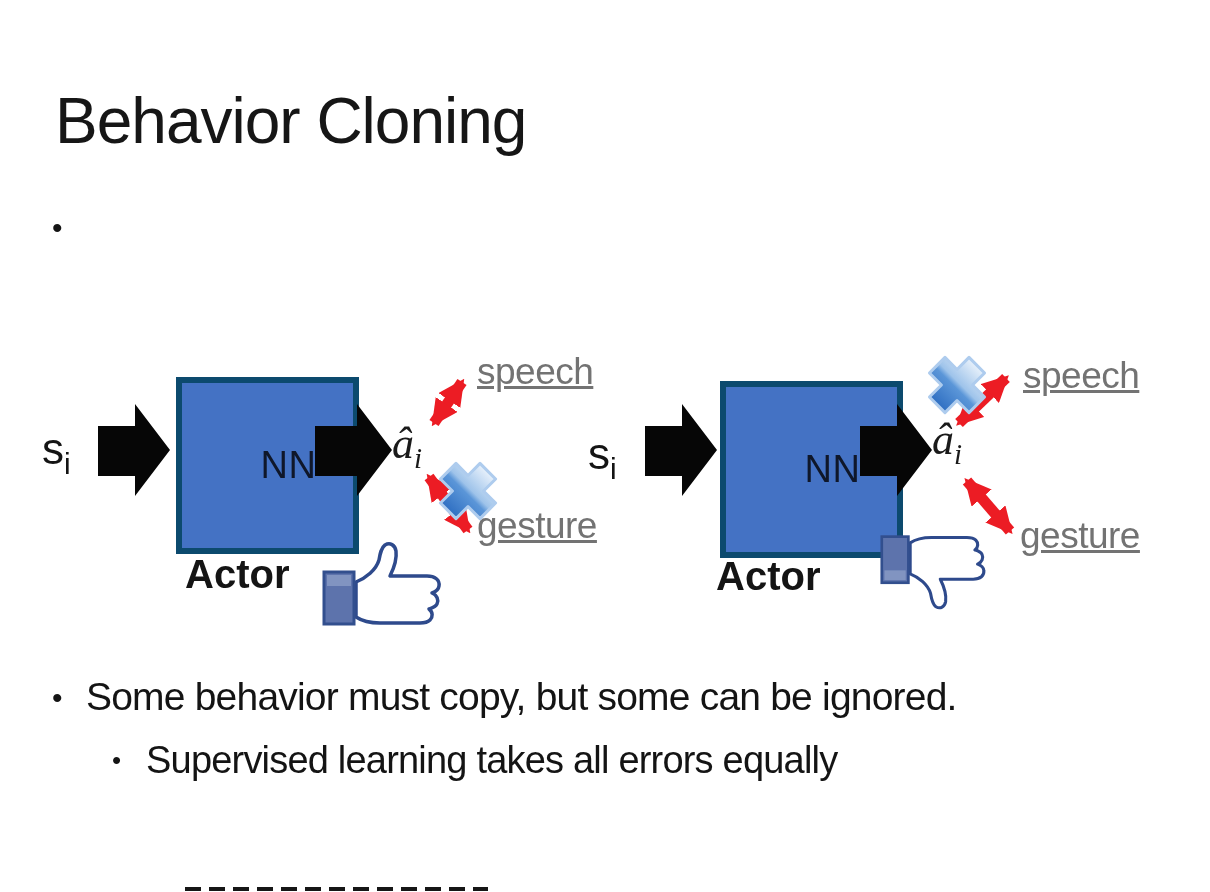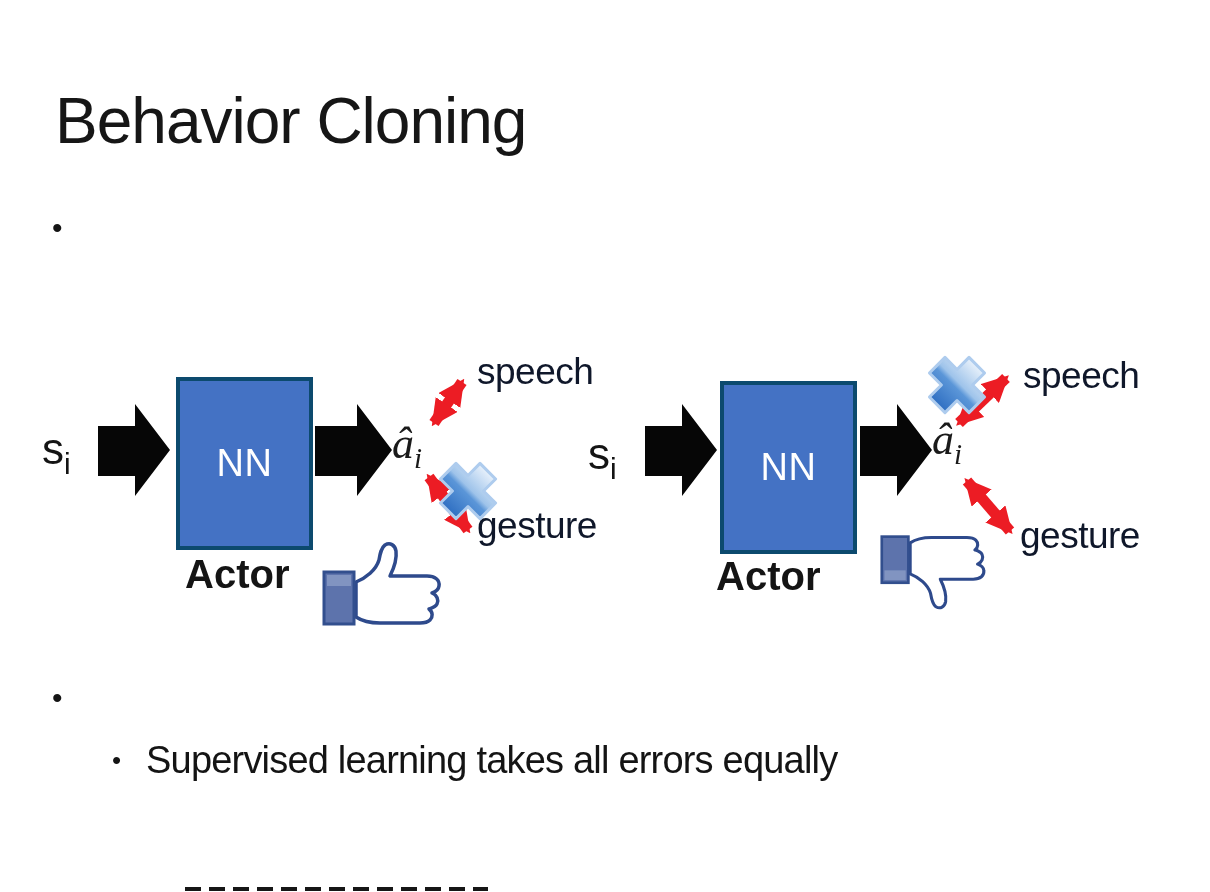--- a/index.html
+++ b/index.html
@@ -11,38 +11,38 @@
   .title{
     left:55px;top:40px;font-size:64px;letter-spacing:-1px;font-weight:400;color:#161616;margin-top:44px;
   }
   .bullet-row{display:flex;align-items:flex-start;color:#141414;}
   .b1{left:52px;top:202px;width:1060px;font-size:39px;line-height:52px;letter-spacing:-0.8px;}
   .b2{left:52px;top:672px;width:1100px;font-size:39px;line-height:50px;letter-spacing:-0.8px;}
   .b3{left:112px;top:736px;width:1000px;font-size:38px;line-height:48px;letter-spacing:-0.8px;}
   .marker{font-size:30px;line-height:52px;width:34px;flex:0 0 34px;}
   .b3 .marker{font-size:26px;line-height:48px;width:34px;flex:0 0 34px;}
   .nn-box{
-    width:129px;height:165px;background:#4472C4;border:4px solid #0c4a6e;
+    width:129px;height:165px;background:#4472C4;border:6px solid #0c4a6e;
     display:flex;align-items:center;justify-content:center;
-    color:#ffffff;font-size:38px;letter-spacing:0.5px;
+    color:#0f172a;font-size:38px;letter-spacing:0.5px;padding-left:42px;
   }
   .nn-left{left:176px;top:377px;}
   .nn-right{left:720px;top:381px;}
   .actor{width:140px;text-align:left;font-size:40px;color:#141414;font-weight:bold;}
   .actor-left{left:185px;top:552px;}
   .actor-right{left:716px;top:554px;}
   .state{font-size:44px;color:#141414;text-align:center;}
   .state sub{font-size:30px;}
   .state-left{left:42px;top:424px;}
   .state-right{left:588px;top:429px;}
   .ahat{font-family:Liberation Serif, serif;font-style:italic;font-size:44px;color:#1a1a1a;}
   .ahat sub{font-size:29px;}
   .ahat-left{left:392px;top:418px;}
   .ahat-right{left:932px;top:414px;}
-  .action{font-size:37px;letter-spacing:-0.5px;color:#0f172a;}
+  .action{font-size:37px;letter-spacing:-0.5px;color:#737373;text-decoration:underline;}
   .speech-left{left:477px;top:351px;}
   .gesture-left{left:477px;top:505px;}
   .speech-right{left:1023px;top:355px;}
   .gesture-right{left:1020px;top:515px;}
   .overlay{left:0;top:0;pointer-events:none;z-index:2;}
   .thumb{z-index:3;}
   .thumb-up{left:322px;top:540px;}
   .thumb-down{left:880px;top:530px;}
   .thumb-down svg{transform:scaleY(-1);}
   .bottom-artifact{
@@ -119,20 +119,21 @@
 <div class="abs thumb thumb-down">
   <svg width="110" height="86" viewBox="0 0 124 86">
     <path d="M34 42 C44 38 54 30 57 20 C58 14 59 8 63 5 C68 2 73 5 74 11 C75 19 72 28 68 36 L105 36 C113 36 118 40 117 46 C116.5 50 113 52 110 53 C115 55 117 60 115 64 C113.5 67 110 68 107 69 C111 72 111 77 108 80 C106 82 102 83 98 83 L58 83 C49 83 40 81 34 77 Z" fill="#ffffff" stroke="#2E4A8C" stroke-width="3.5" stroke-linejoin="round"></path>
     <rect x="2" y="32" width="30" height="52" fill="#5D73AC" stroke="#324F8E" stroke-width="3"></rect>
     <rect x="5" y="35" width="24" height="11" fill="#8194C1"></rect>
   </svg>
 </div>
 
 <div class="abs bullet-row b2">
   <span class="marker">•</span>
+  <span>Some behavior must copy, but some can be ignored.</span>
 </div>
 
 <div class="abs bullet-row b3">
   <span class="marker">•</span>
   <span>Supervised learning takes all errors equally</span>
 </div>
 
 <div class="abs bottom-artifact"></div>
 
 </body></html>

